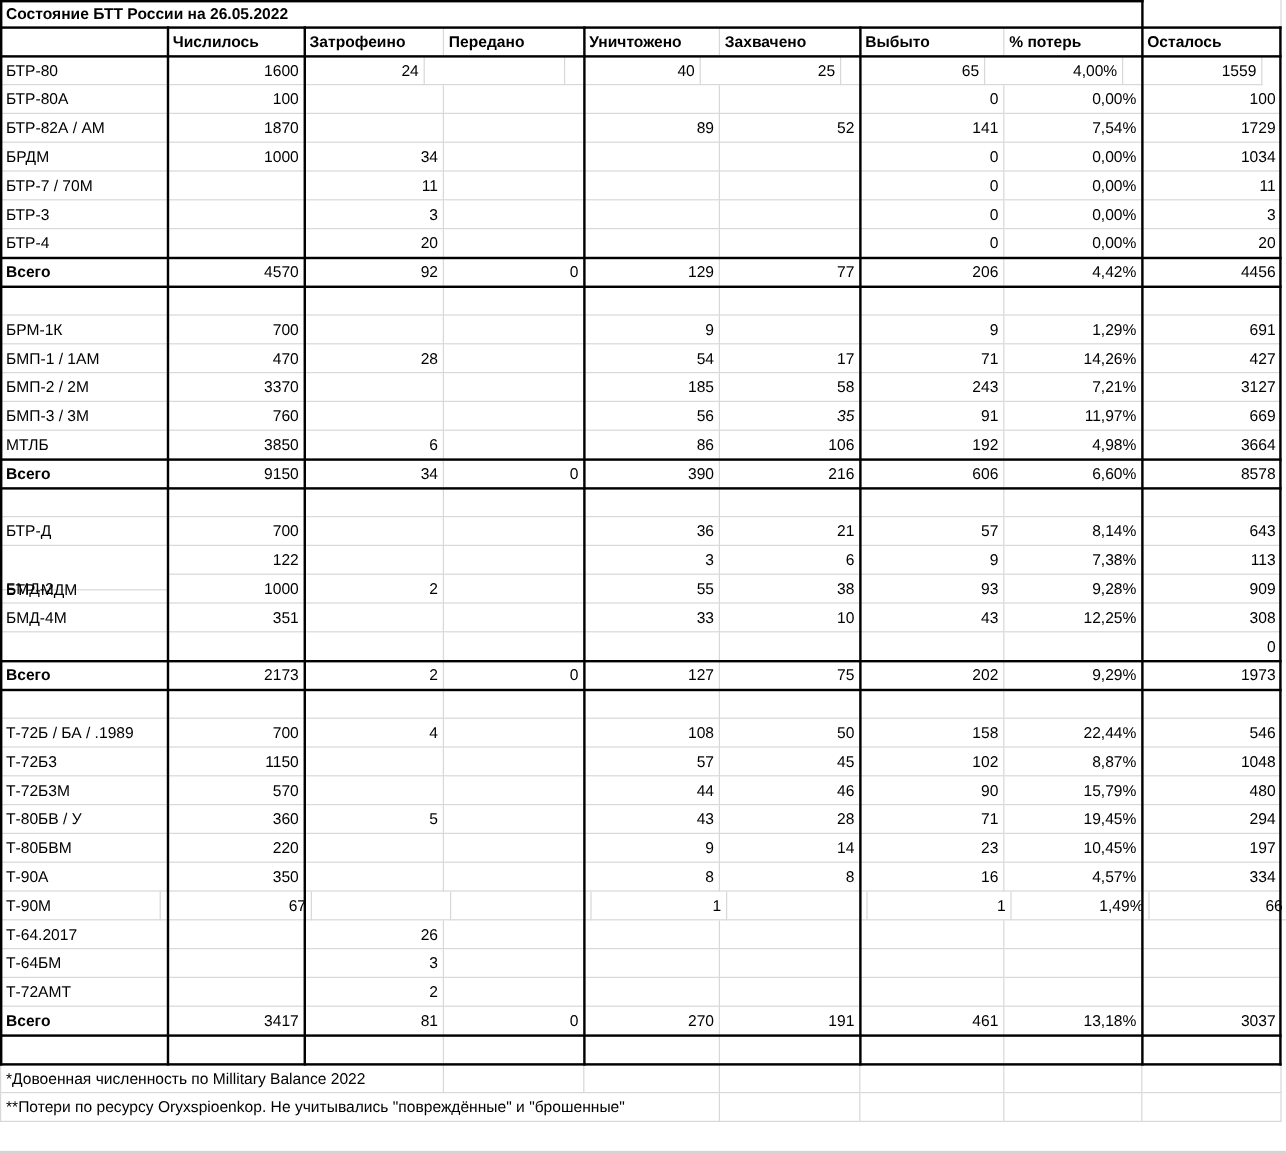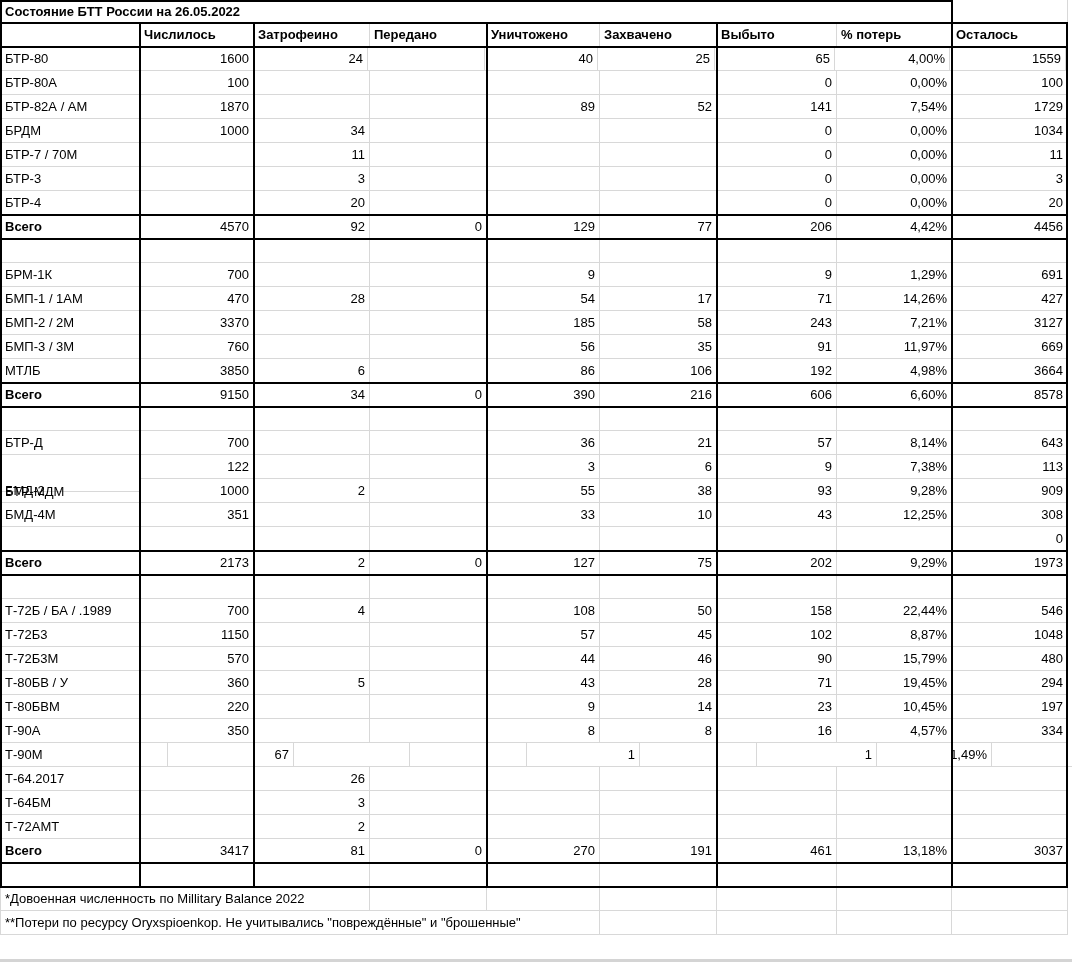--- a/index.html
+++ b/index.html
@@ -41,21 +41,21 @@
         <div class="cell label bold" style="width: 117px;">Передано</div>
         <div class="cell label bold" style="width: 113px;">Уничтожено</div>
         <div class="cell label bold" style="width: 117px;">Захвачено</div>
         <div class="cell label bold" style="width: 120px;">Выбыто</div>
         <div class="cell label bold" style="width: 115px;">% потерь</div>
         <div class="cell label bold" style="width: 116px;">Осталось</div>
       </div>
       <div class="row">
         <div class="cell label" style="width: 140px;">БТР-80</div>
         <div class="cell num" style="width: 114px;">1600</div>
-        <div class="cell num" style="width: 114px;">24</div>
+        <div class="cell num" style="width: 100px;">24</div>
         <div class="cell num" style="width: 117px;"></div>
         <div class="cell num" style="width: 113px;">40</div>
         <div class="cell num" style="width: 117px;">25</div>
         <div class="cell num" style="width: 120px;">65</div>
         <div class="cell num" style="width: 115px;">4,00%</div>
         <div class="cell num" style="width: 116px;">1559</div>
       </div>
       <div class="row">
         <div class="cell label" style="width: 140px;">БТР-80А</div>
         <div class="cell num" style="width: 114px;">100</div>
@@ -176,21 +176,21 @@
         <div class="cell num" style="width: 120px;">243</div>
         <div class="cell num" style="width: 115px;">7,21%</div>
         <div class="cell num" style="width: 116px;">3127</div>
       </div>
       <div class="row">
         <div class="cell label" style="width: 140px;">БМП-3 / 3М</div>
         <div class="cell num" style="width: 114px;">760</div>
         <div class="cell num" style="width: 116px;"></div>
         <div class="cell num" style="width: 117px;"></div>
         <div class="cell num" style="width: 113px;">56</div>
-        <div class="cell num" style="width: 117px;">35</div>
+        <div class="cell num" style="width: 117px; font-style: italic;">35</div>
         <div class="cell num" style="width: 120px;">91</div>
         <div class="cell num" style="width: 115px;">11,97%</div>
         <div class="cell num" style="width: 116px;">669</div>
       </div>
       <div class="row">
         <div class="cell label" style="width: 140px;">МТЛБ</div>
         <div class="cell num" style="width: 114px;">3850</div>
         <div class="cell num" style="width: 116px;">6</div>
         <div class="cell num" style="width: 117px;"></div>
         <div class="cell num" style="width: 113px;">86</div>
@@ -358,21 +358,21 @@
         <div class="cell num" style="width: 114px;">350</div>
         <div class="cell num" style="width: 116px;"></div>
         <div class="cell num" style="width: 117px;"></div>
         <div class="cell num" style="width: 113px;">8</div>
         <div class="cell num" style="width: 117px;">8</div>
         <div class="cell num" style="width: 120px;">16</div>
         <div class="cell num" style="width: 115px;">4,57%</div>
         <div class="cell num" style="width: 116px;">334</div>
       </div>
       <div class="row">
-        <div class="cell label" style="width: 168px;">Т-90М</div>
+        <div class="cell label" style="width: 134px;">Т-90М</div>
         <div class="cell num" style="width: 126px;">67</div>
         <div class="cell num" style="width: 116px;"></div>
         <div class="cell num" style="width: 117px;"></div>
         <div class="cell num" style="width: 113px;">1</div>
         <div class="cell num" style="width: 117px;"></div>
         <div class="cell num" style="width: 120px;">1</div>
         <div class="cell num" style="width: 115px;">1,49%</div>
         <div class="cell num" style="width: 116px;">66</div>
       </div>
       <div class="row">

